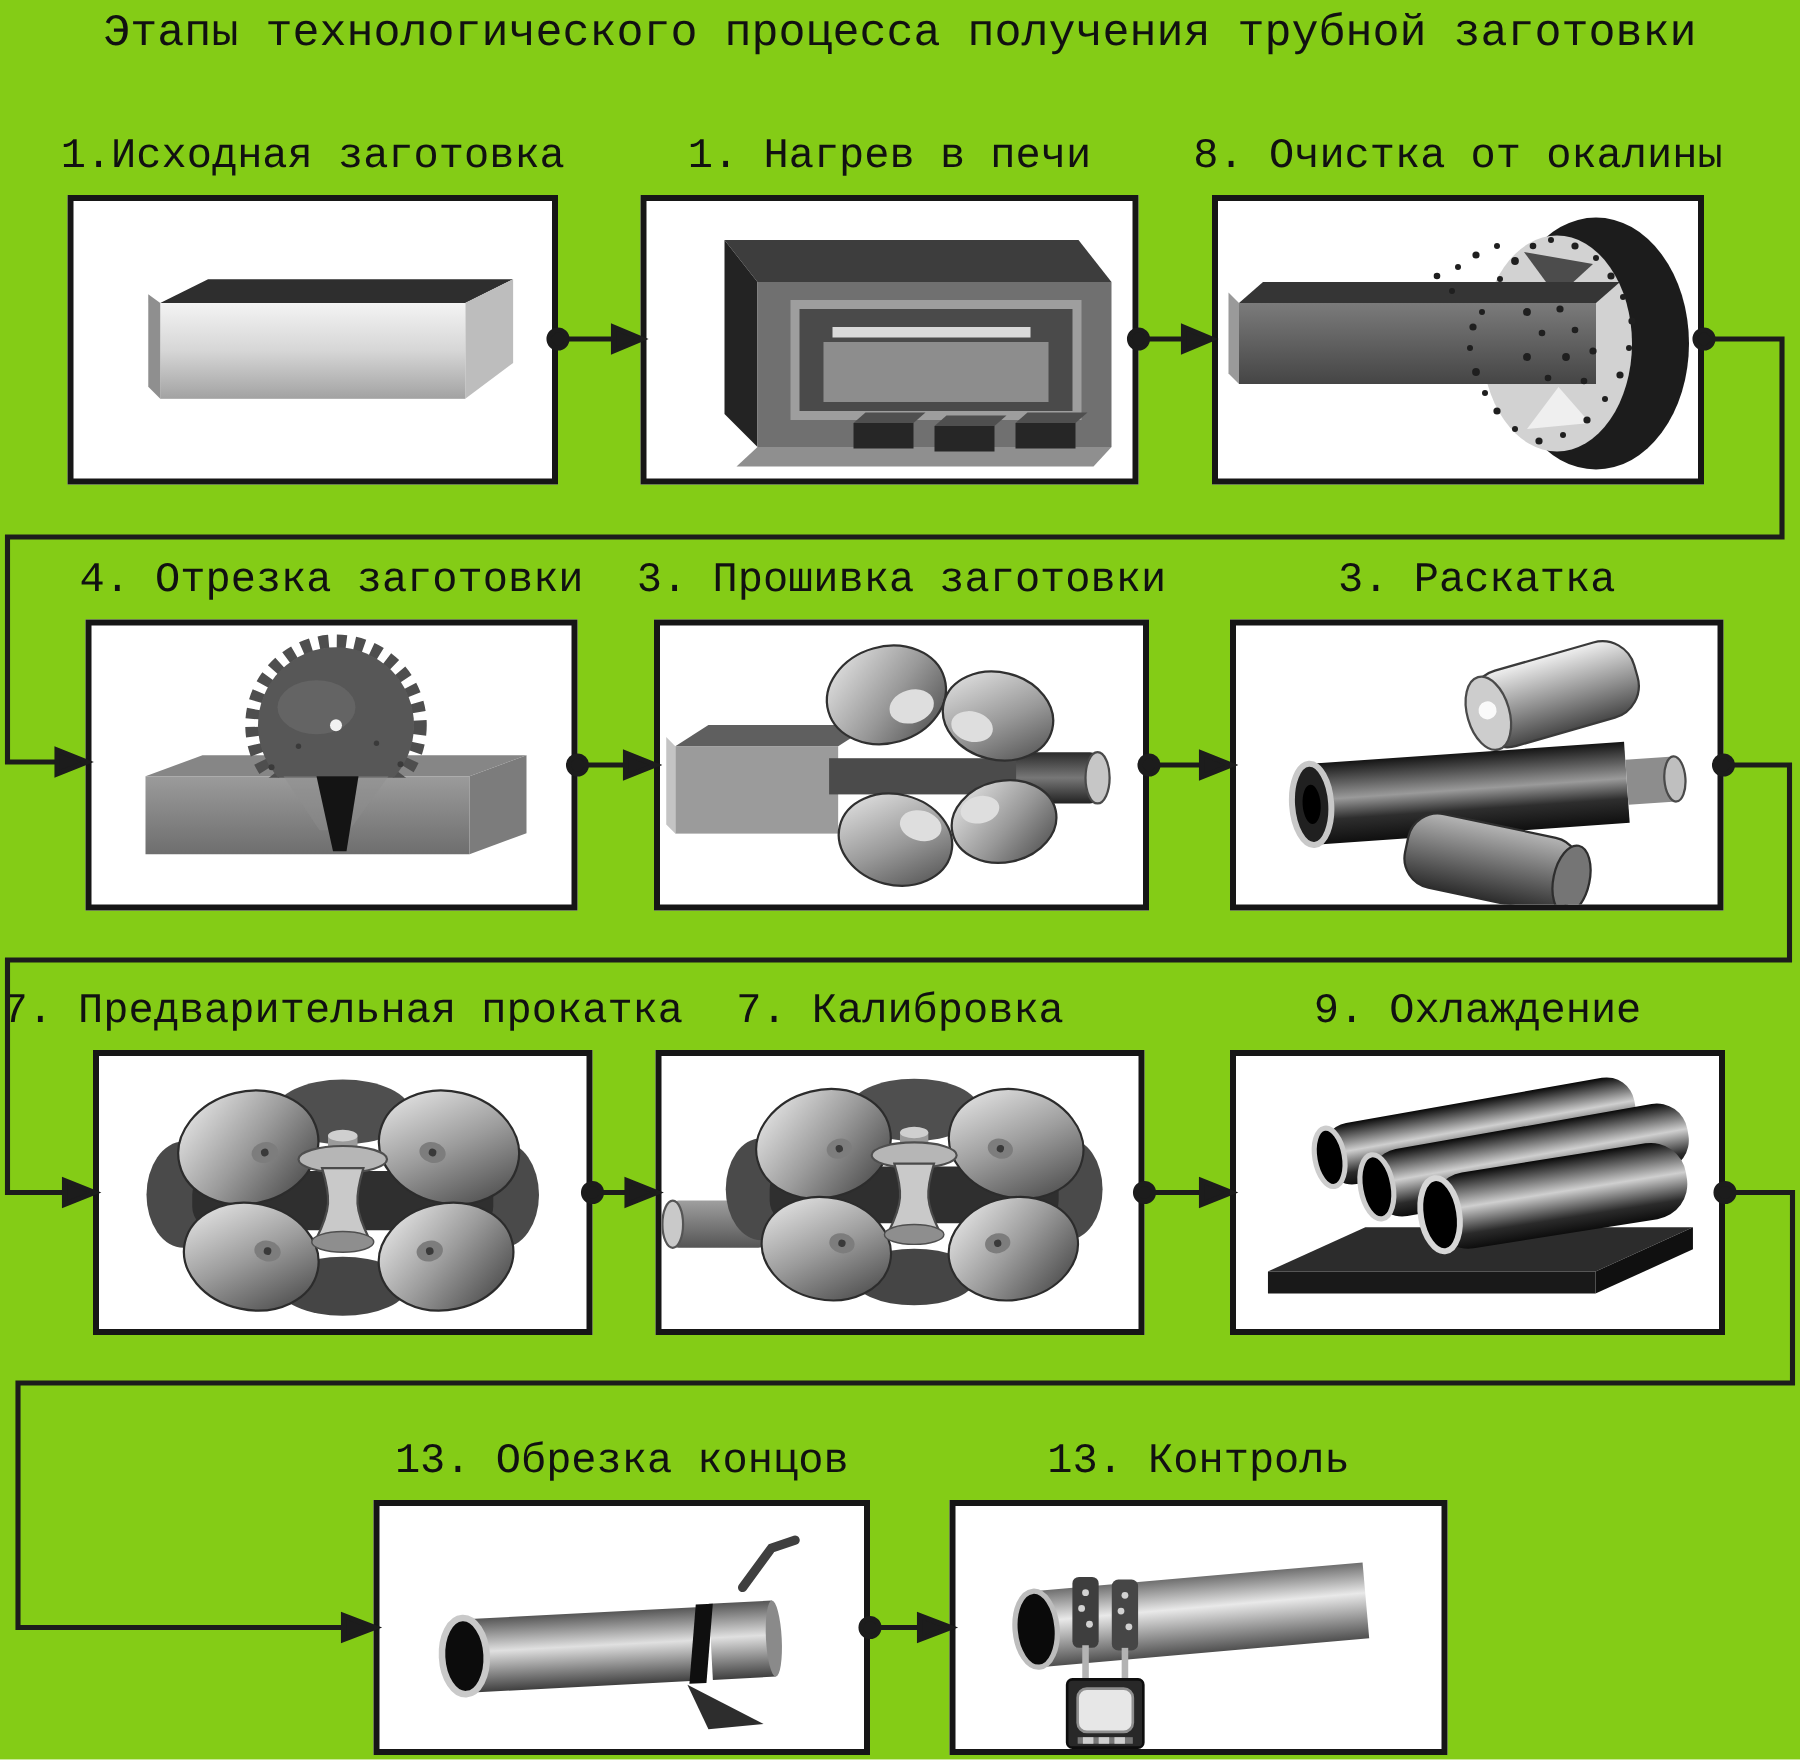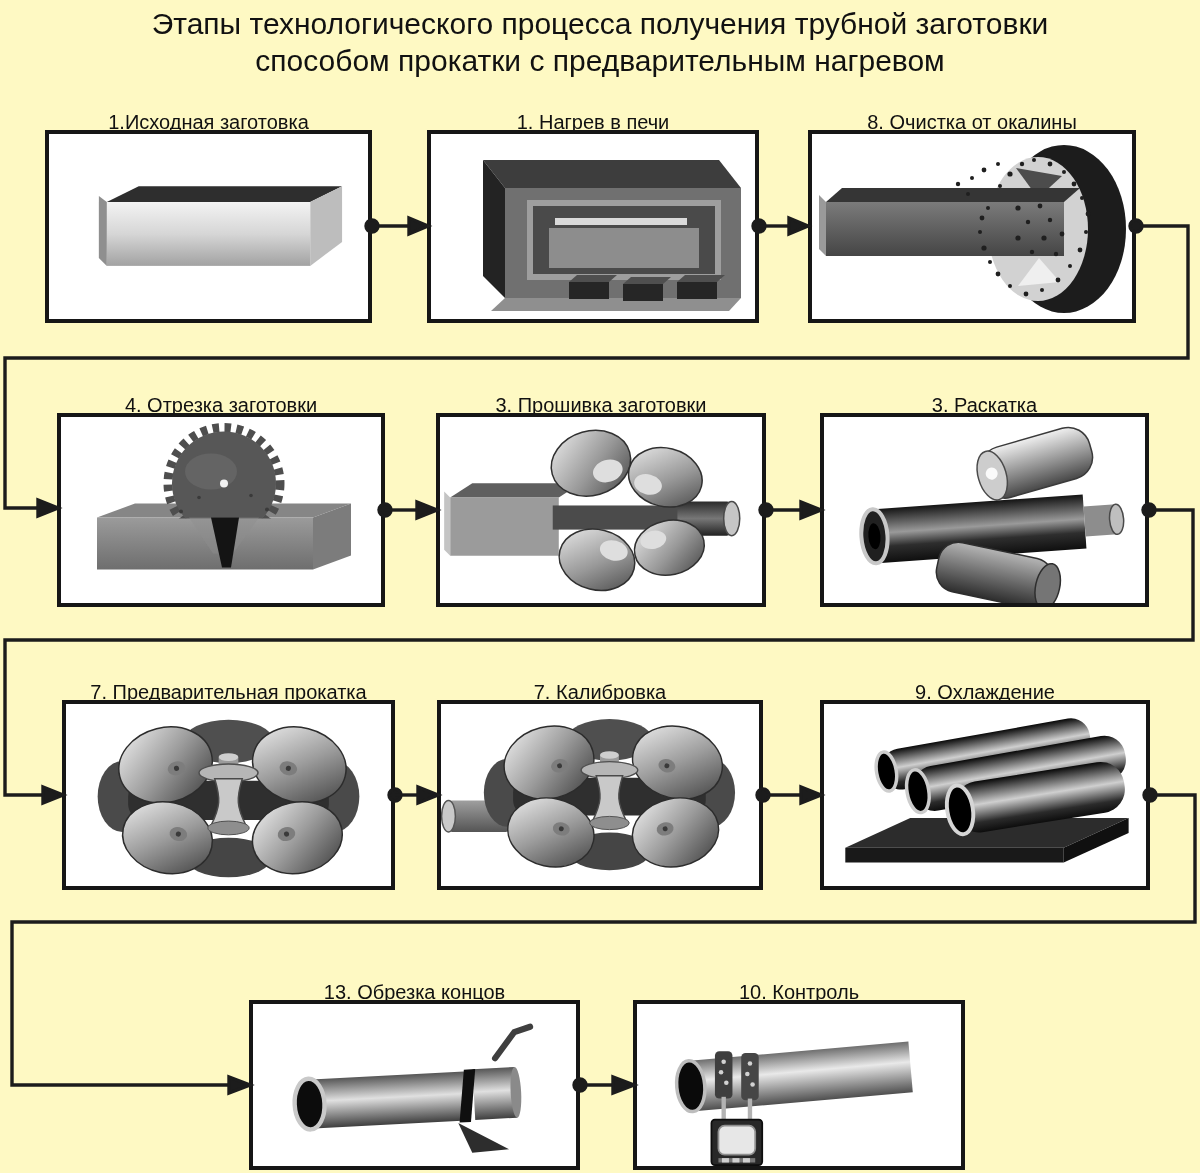--- a/index.html
+++ b/index.html
@@ -1,44 +1,43 @@
 <!DOCTYPE html>
 <html><head>
 <meta charset="utf-8">
 <style>
   html,body{margin:0;padding:0;background:#ffffff;}
   .canvas{
-    position:relative;width:1200px;height:1173px;background:#fef9c3;
-    font-family:Liberation Sans, sans-serif;color:#111111;overflow:hidden;
+    position:relative;width:1200px;height:1173px;background:#84cc16;
+    font-family:Liberation Mono, monospace;color:#111111;overflow:hidden;
   }
   .title{
     position:absolute;top:5px;left:0;width:100%;text-align:center;
     font-size:30px;line-height:37px;color:#111;
   }
   .stage{position:absolute;}
   .stage-label{
-    position:absolute;top:17px;left:50%;transform:translateX(-50%);
-    white-space:nowrap;font-size:20px;line-height:34px;color:#111;
+    position:absolute;top:0;left:50%;transform:translateX(-50%);
+    white-space:nowrap;font-size:28px;line-height:34px;color:#111;
   }
   .stage-box{
     position:absolute;top:42px;left:0;box-sizing:border-box;
     border:4px solid #161616;background:#ffffff;
     display:flex;align-items:center;justify-content:center;
   }
   .stage-box svg{width:100%;height:100%;display:block;}
   #connectors{position:absolute;left:0;top:0;pointer-events:none;}
 </style>
 </head>
 <body>
 
 <div class="canvas">
 
   <div class="title">
     <div>Этапы технологического процесса получения трубной заготовки</div>
-    <div>способом прокатки с предварительным нагревом</div>
   </div>
 
   <div class="stage" style="left:45px;top:88px;width:327px;">
     <div class="stage-label">1.Исходная заготовка</div>
     <div class="stage-box" style="width:327px;height:193px;">
       <svg viewBox="0 0 320 185" preserveAspectRatio="xMidYMid meet">
         <defs>
           <linearGradient id="s1a" x1="0" y1="0" x2="0" y2="1">
             <stop offset="0" stop-color="#f3f3f3"></stop>
               <stop offset="0.5" stop-color="#d6d6d6"></stop>
@@ -398,21 +397,21 @@
           <polygon points="218,78 231,78 223,138 210,138" fill="#0f0f0f"></polygon>
           <ellipse cx="40" cy="108" rx="17" ry="29" fill="#0c0c0c" stroke="#c9c9c9" stroke-width="5"></ellipse>
           <ellipse cx="276" cy="107" rx="6" ry="29" fill="#8a8a8a"></ellipse>
         </g>
         <polygon points="210,136 268,166 226,170" fill="#2d2d2d"></polygon>
       </svg>
     </div>
   </div>
 
   <div class="stage" style="left:633px;top:958px;width:332px;">
-    <div class="stage-label">10. Контроль</div>
+    <div class="stage-label">13. Контроль</div>
     <div class="stage-box" style="width:332px;height:170px;">
       <svg viewBox="0 0 320 185" preserveAspectRatio="xMidYMid meet">
         <defs>
           <linearGradient id="s11p" x1="0" y1="0" x2="0" y2="1">
             <stop offset="0" stop-color="#6f6f6f"></stop>
               <stop offset="0.4" stop-color="#e9e9e9"></stop>
               <stop offset="1" stop-color="#4f4f4f"></stop>
           </linearGradient>
         </defs>
         <g transform="rotate(-5 160 84)">

